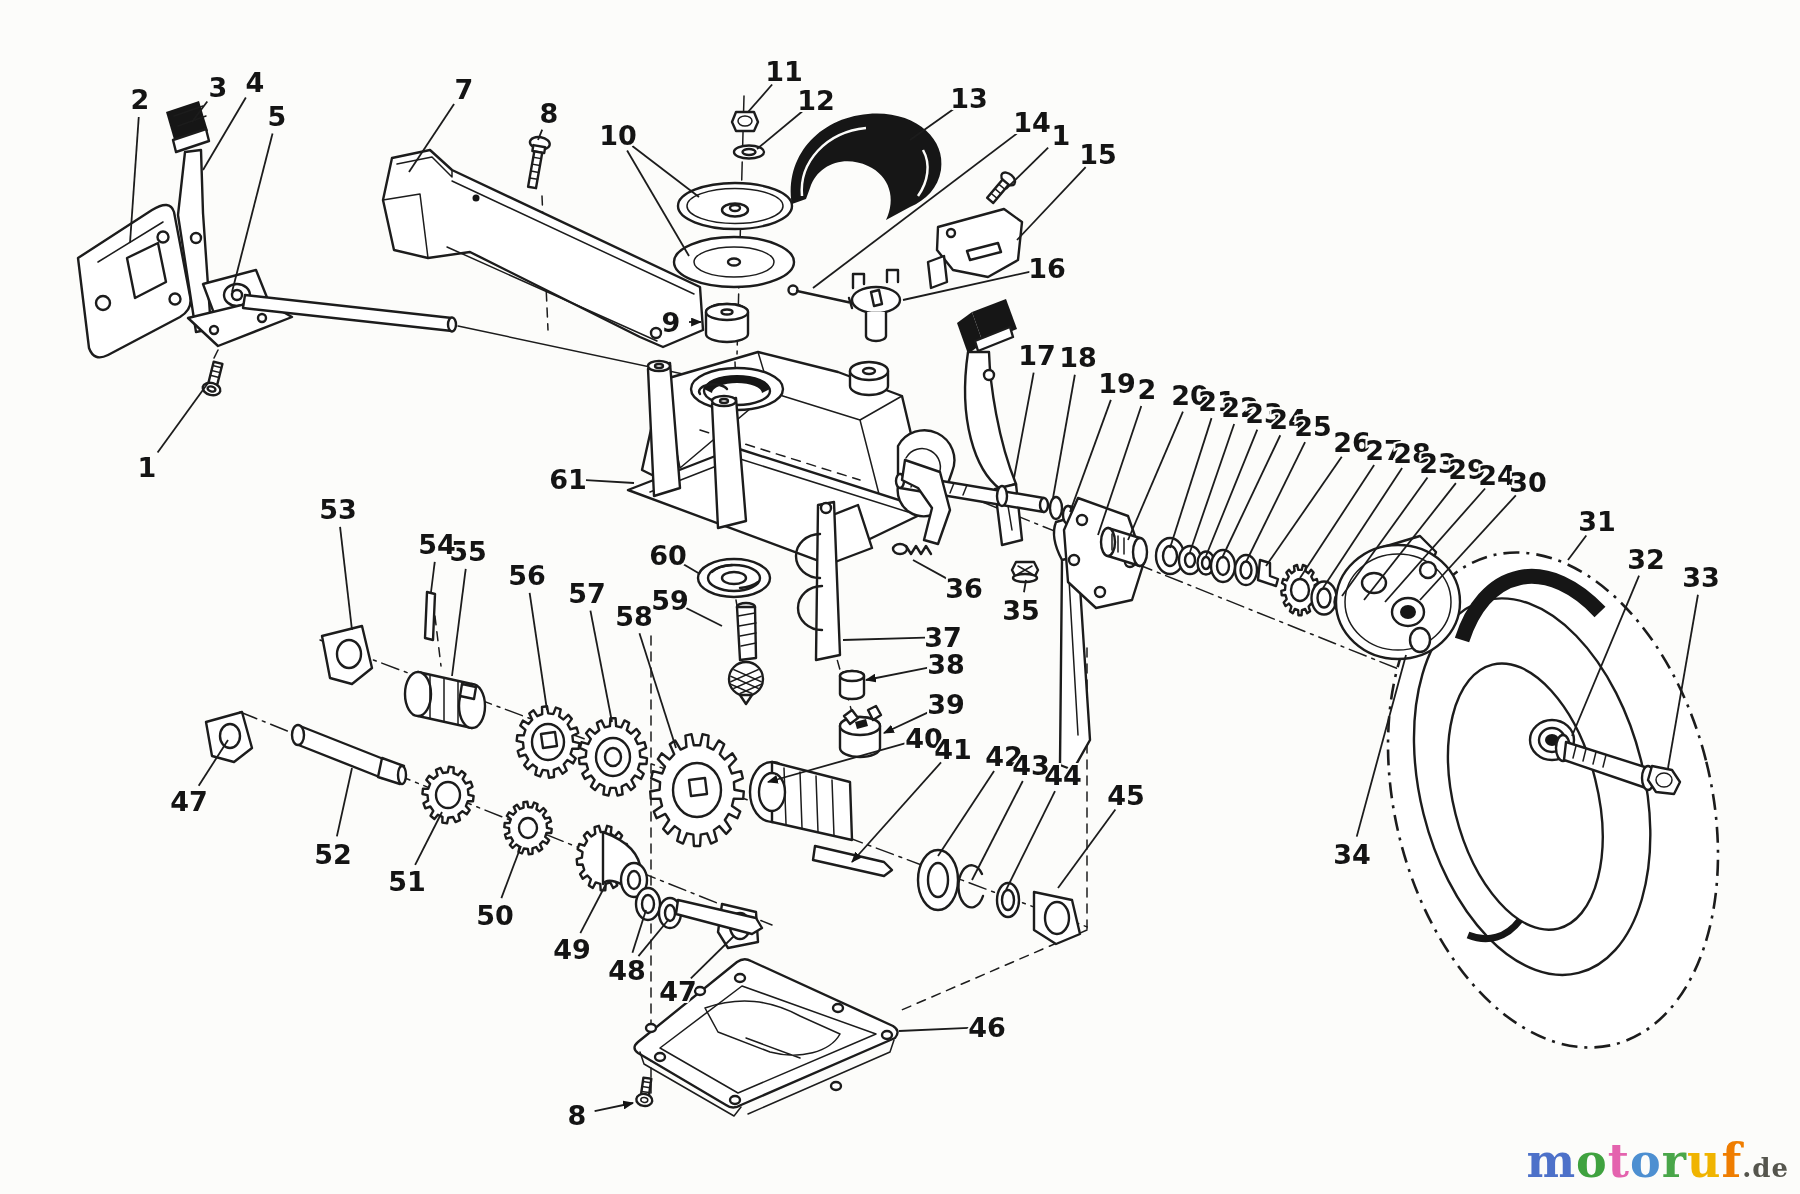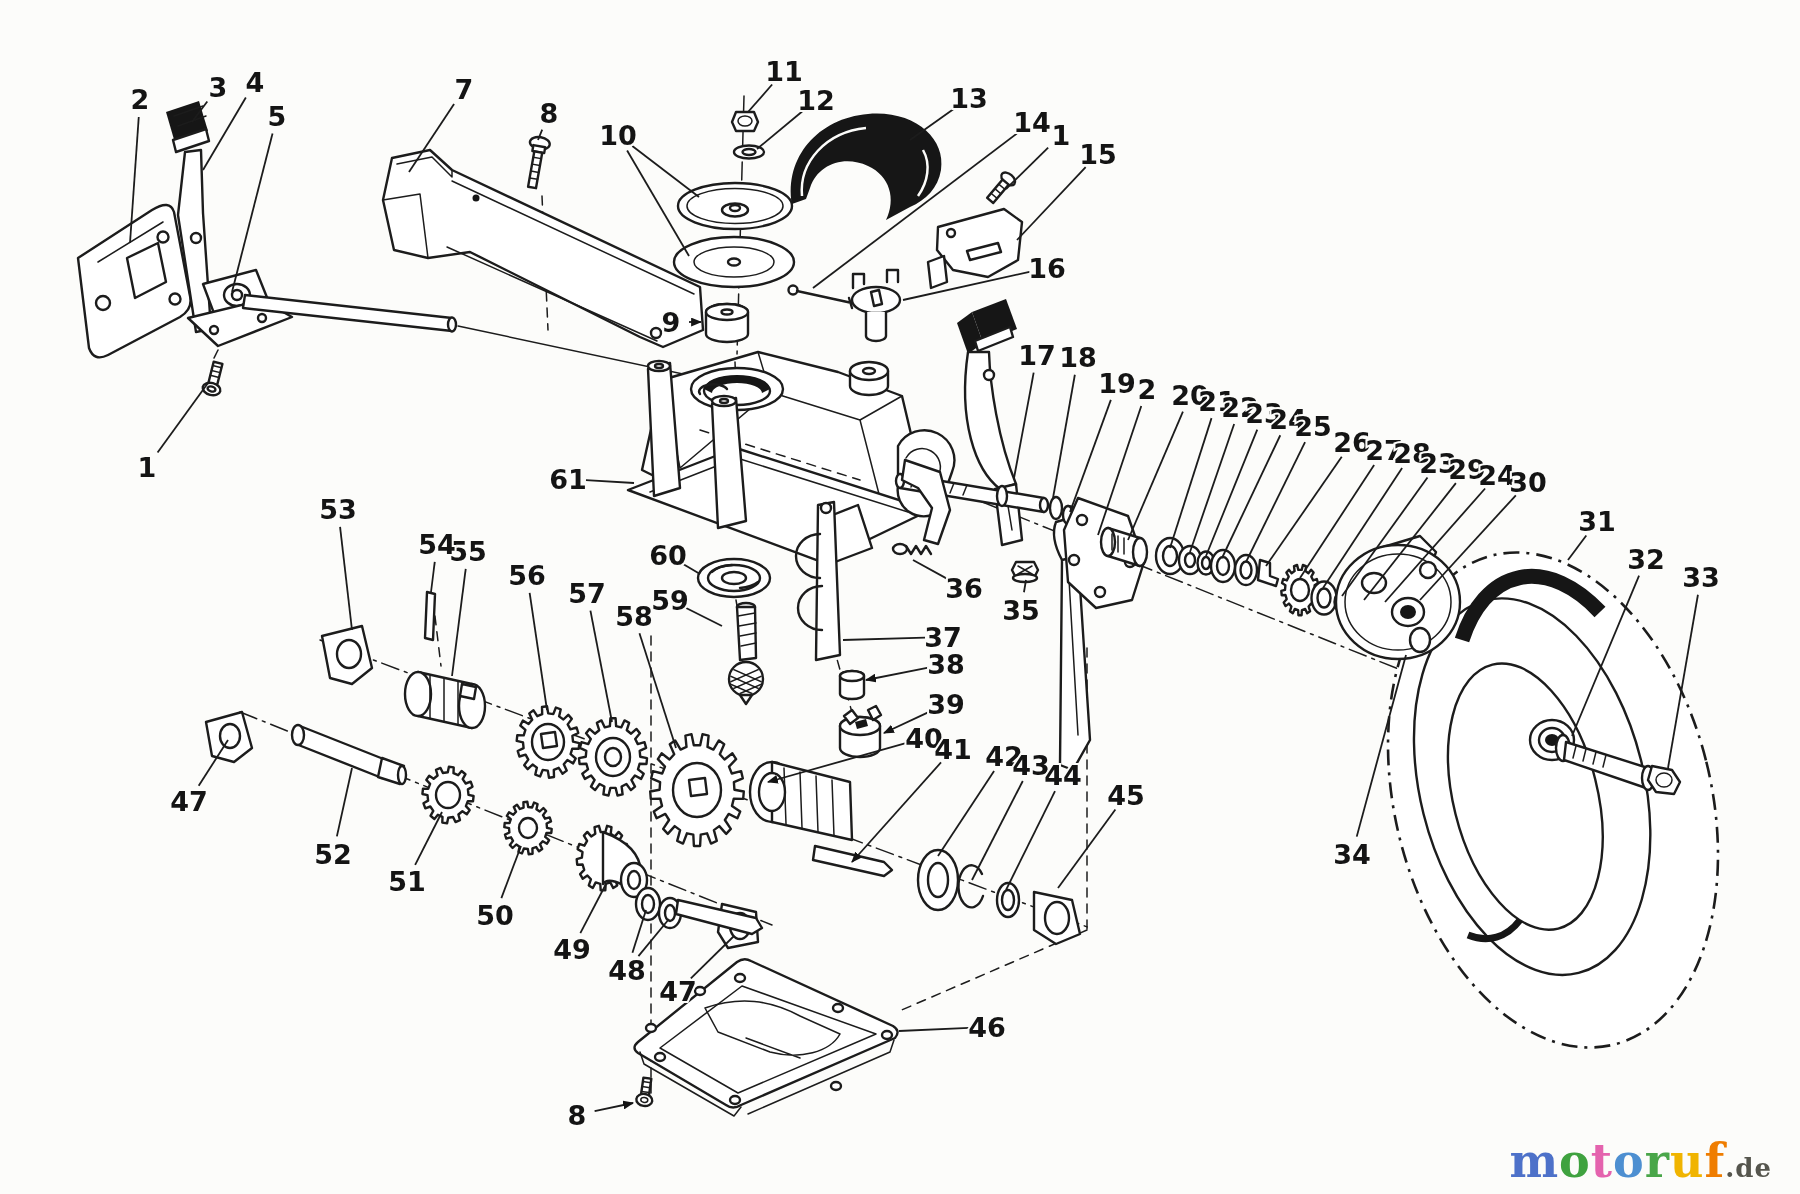--- a/index.html
+++ b/index.html
@@ -10,21 +10,21 @@
   .ln{fill:none;stroke:#1c1c1c;stroke-width:2.4;stroke-linecap:round;stroke-linejoin:round;}
   .fw{fill:#ffffff;stroke:#1c1c1c;stroke-width:2.4;stroke-linejoin:round;stroke-linecap:round;}
   .fb{fill:#161616;stroke:none;}
   .thin{stroke-width:1.5;}
   .dash{stroke-dasharray:9 7;}
   .dashdot{stroke-dasharray:18 6 3 6;}
   .leader{stroke:#1c1c1c;stroke-width:1.8;fill:none;}
   .callout{font-family:"DejaVu Sans",sans-serif;font-weight:bold;font-size:27px;fill:#141414;
            paint-order:stroke;stroke:#fcfcfa;stroke-width:4px;}
   
-  .logo{position:absolute;right:28px;bottom:10px;font-family:"DejaVu Serif",serif;
+  .logo{position:absolute;right:11px;bottom:10px;font-family:"DejaVu Serif",serif;
         font-weight:bold;font-size:46px;letter-spacing:1px;line-height:1;}
   .logo .de{font-size:26px;font-weight:bold;}
 </style>
 </head>
 <body>
 
 <div class="stage" style="background: rgb(252, 252, 250);">
 <svg width="1800" height="1194" viewBox="0 0 1800 1194">
   <defs>
     <marker id="arr" viewBox="0 0 10 8" refX="9" refY="4" markerWidth="11" markerHeight="9" orient="auto" markerUnits="userSpaceOnUse">

